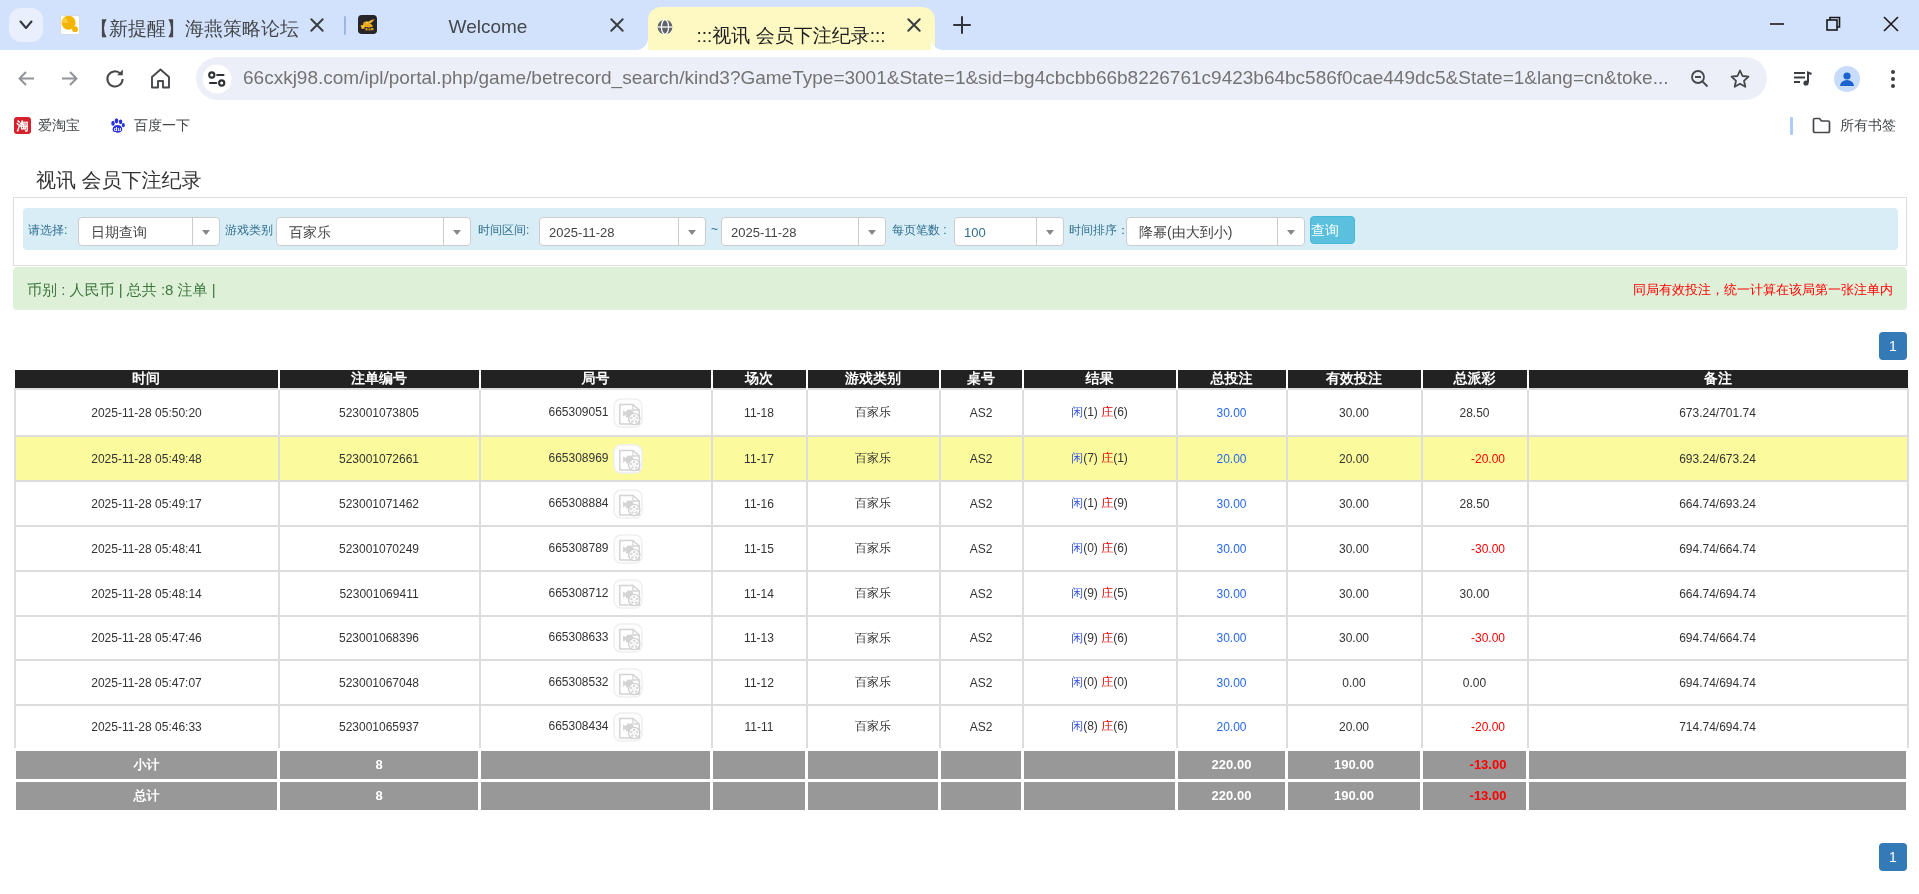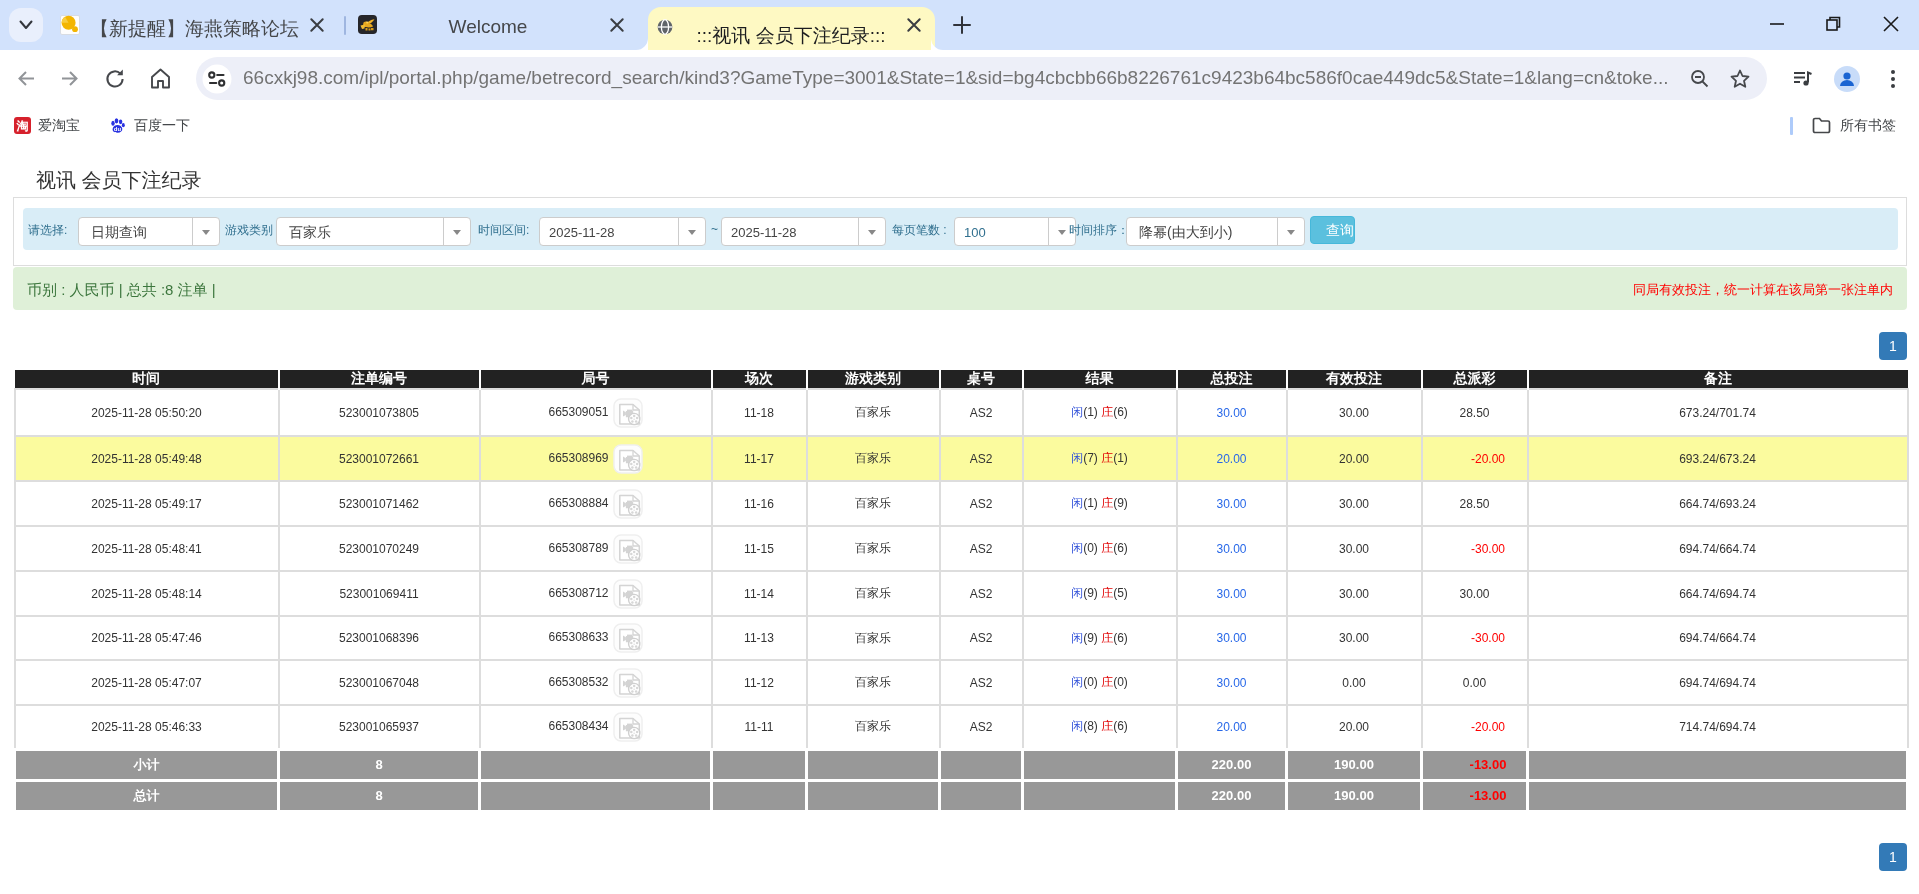--- a/index.html
+++ b/index.html
@@ -27,21 +27,21 @@
 
 #pagetitle { position:absolute; left:12px; top:167px; font-size:20px; color:#333;margin-left:24px; }
 #filterpanel { position:absolute; left:13px; top:197px; width:1894px; height:69px; background:#fff; border:1px solid #ddd; }
 #filterbar { position:absolute; left:9px; top:10px; width:1875px; height:42px; background:#d9edf7; border-radius:4px; }
 .flabel { position:absolute; top:14px; font-size:12px; font-weight:normal; color:#31708f; white-space:nowrap; }
 .fsel { position:absolute; top:9px; height:29px; background:#fff; border:1px solid #ccc; border-radius:4px; }
 .fsel .txt { position:absolute; left:12px; top:6px; font-size:14px; color:#444; white-space:nowrap; }
 .fsel .num { font-size:13px; top:7px; left:9px; }
 .fsel .arr { position:absolute; right:0; top:0; bottom:0; width:27px; border-left:1px solid #ccc; }
 .fsel .arr:after { content:""; position:absolute; left:9px; top:12px; border:4px solid transparent; border-top:5px solid #888; }
-#querybtn { position:absolute; left:1287px; top:8px; width:45px; height:28px; background:#5bc0de; border:1px solid #46b8da; border-radius:4px; color:#fff; font-size:14px; text-align:right; line-height:26px; }
+#querybtn { position:absolute; left:1287px; top:8px; width:45px; height:28px; background:#5bc0de; border:1px solid #46b8da; border-radius:4px; color:#fff; font-size:14px; text-align:left; line-height:26px; }
 
 #greenbar { position:absolute; left:13px; top:267px; width:1894px; height:43px; background:#dff0d8; border-radius:4px; }
 #greenleft { position:absolute; left:14px; top:14px; font-size:15px; color:#3c763d; }
 #greenright { position:absolute; right:14px; top:14px; font-size:13px; color:#f00; }
 
 .pagebtn { position:absolute; width:28px; height:28px; background:#337ab7; border-radius:4px; color:#fff; font-size:14px; text-align:center; line-height:28px; }
 
 
 #bettable { position:absolute; left:13px; top:370px; width:1893px; border-collapse:collapse; table-layout:fixed; }
 #bettable th { background:#222; color:#fff; font-size:14px; font-weight:bold; height:14px; border-left:2px solid #fff; }
@@ -218,21 +218,21 @@
     <div class="fsel" style="left:516px;width:167px;">
         <div class="txt num">2025-11-28</div>
         <div class="arr"></div>
       </div>
     <div class="flabel" style="left:688px;font-weight:normal;">~</div>
     <div class="fsel" style="left:698px;width:165px;">
         <div class="txt num">2025-11-28</div>
         <div class="arr"></div>
       </div>
     <div class="flabel" style="left:869px;">每页笔数 :</div>
-    <div class="fsel" style="left:931px;width:122px;">
+    <div class="fsel" style="left:931px;width:110px;">
         <div class="txt num" style="color:#31708f;">100</div>
         <div class="arr"></div>
       </div>
     <div class="flabel" style="left:1046px;">时间排序：</div>
     <div class="fsel" style="left:1103px;width:179px;">
         <div class="txt">降幂(由大到小)</div>
         <div class="arr"></div>
       </div>
     <div id="querybtn">查询</div>
   </div>

